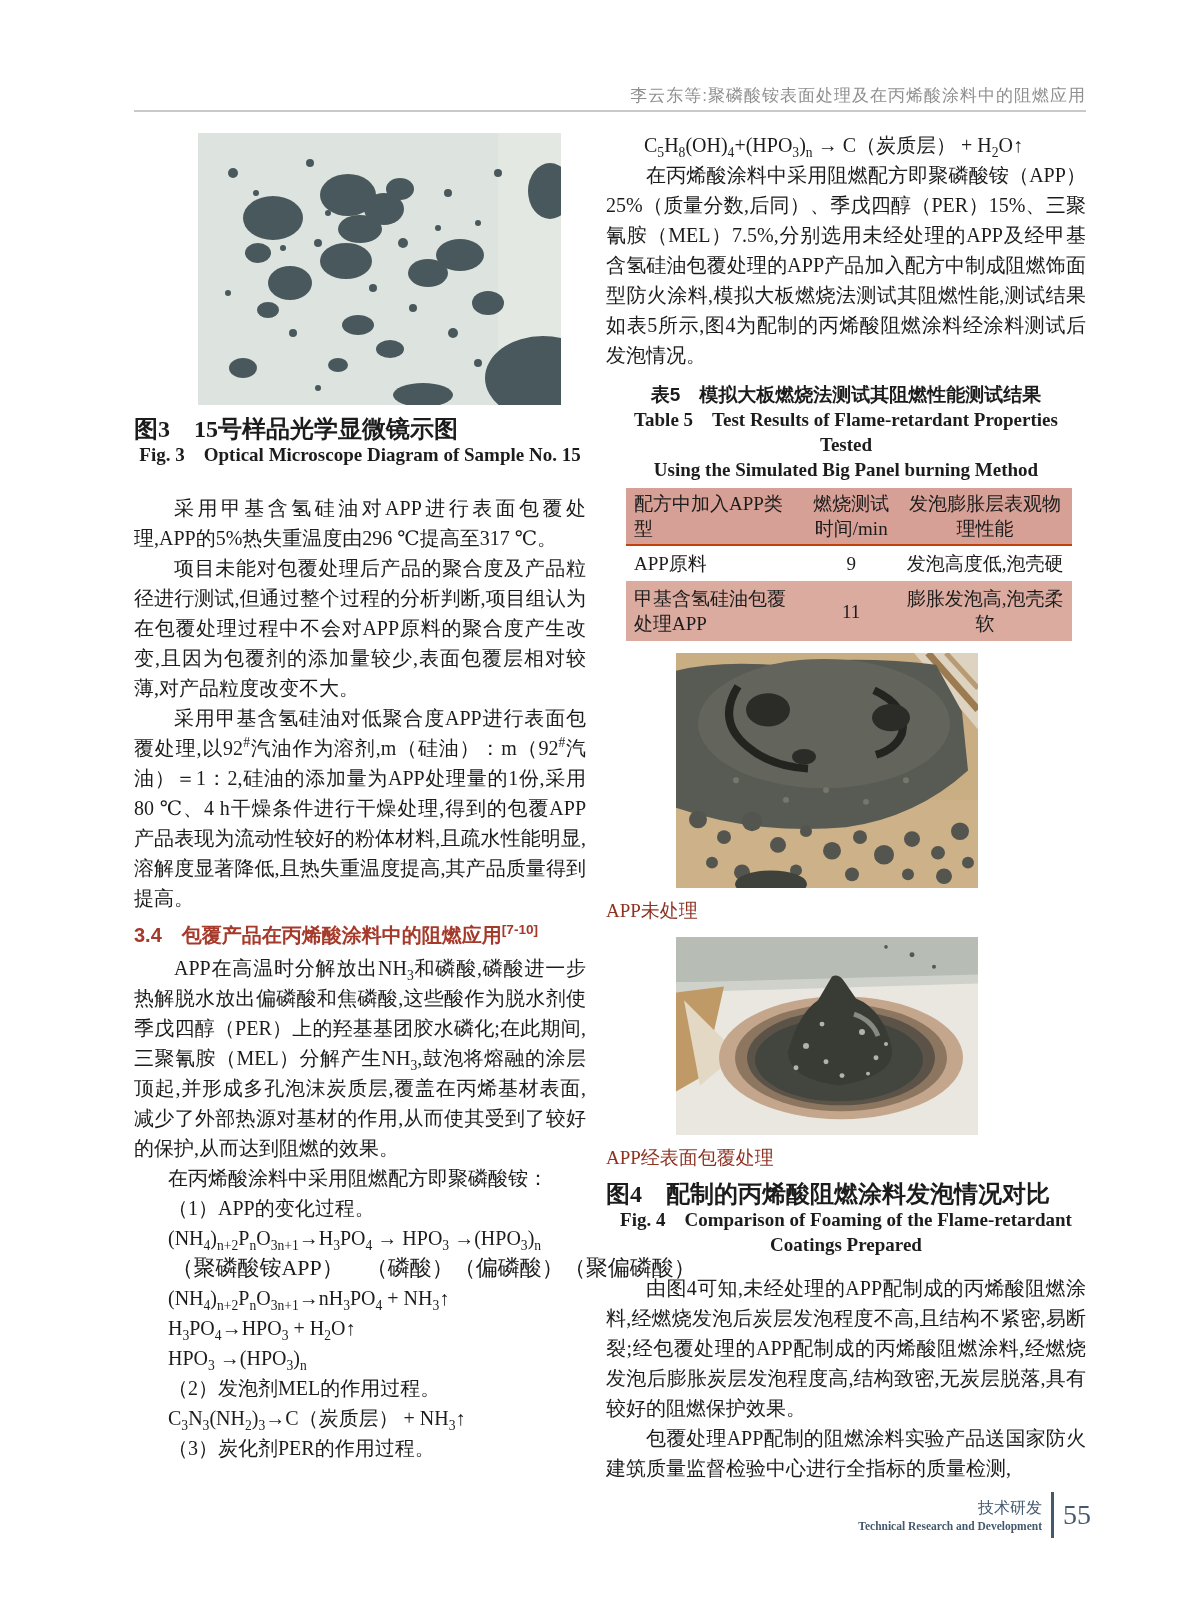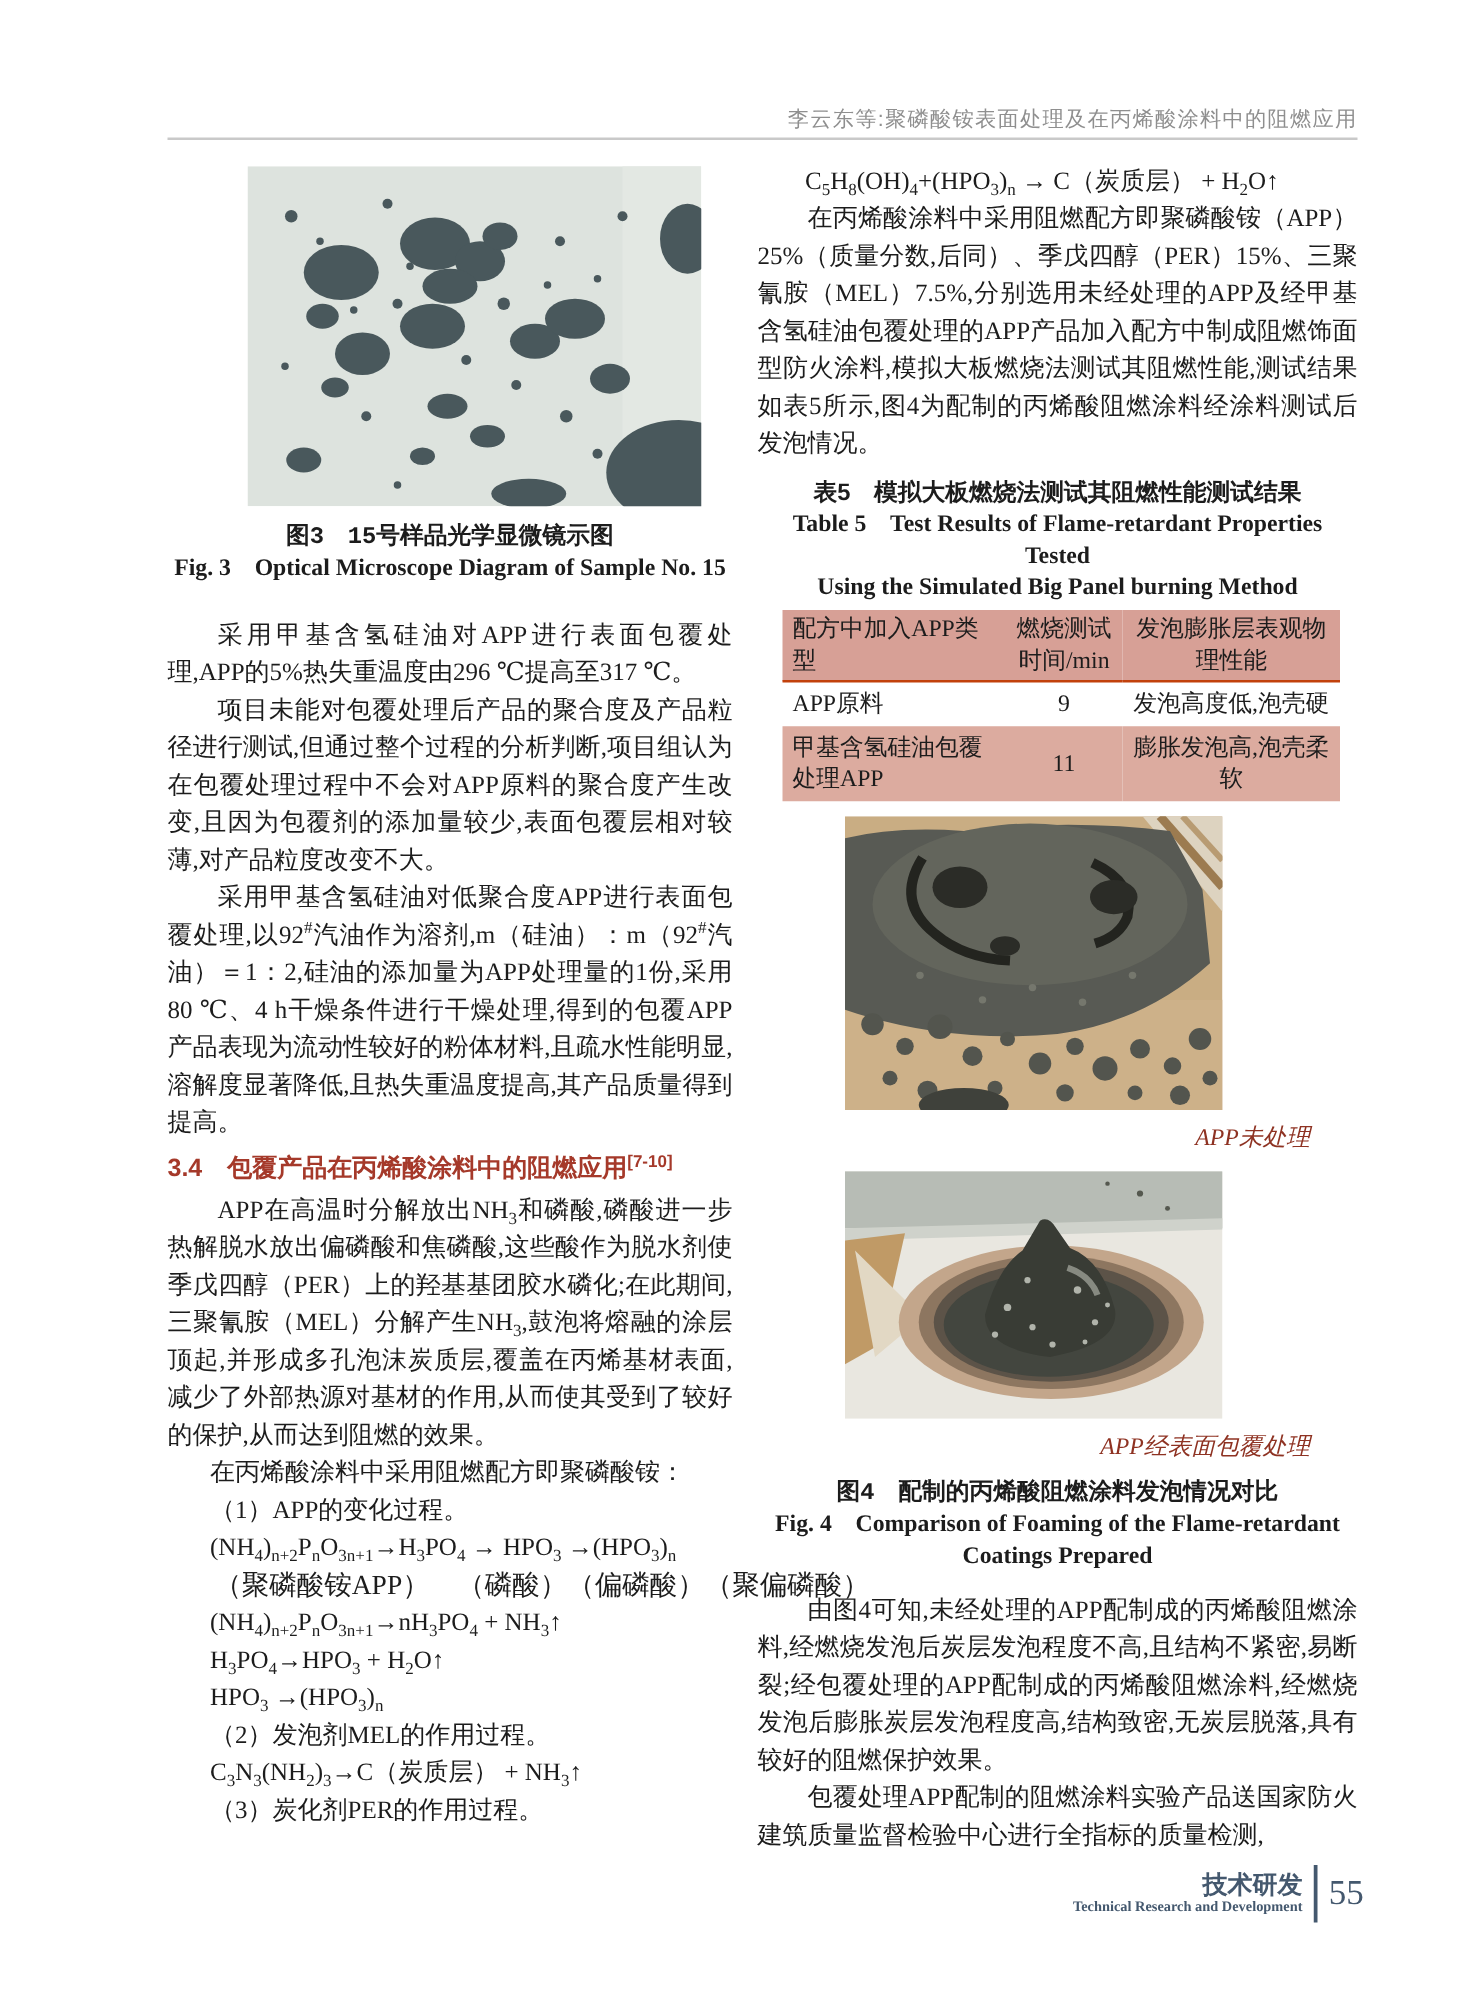--- a/index.html
+++ b/index.html
@@ -12,22 +12,22 @@
   .head-rule{position:absolute;top:110px;left:118px;width:952px;height:2px;background:var(--rule,#c9c9c9);}
   
   .col-left{position:absolute;left:118px;top:133px;width:452px;}
   .col-right{position:absolute;left:590px;top:130px;width:480px;}
   .body-par{margin:0;font-size:20px;line-height:30px;text-align:justify;text-justify:inter-ideograph;}
   .indent{text-indent:2em;}
   .mt26{margin-top:26px;} .mt16{margin-top:16px;} .mt8{margin-top:8px;}
   
   .micro-wrap{width:363px;height:272px;margin-left:64px;}
   .micro-wrap svg{display:block;width:100%;height:100%;}
-  .fig-cap-zh{margin:12px 0 0 0;font-size:19px;font-weight:bold;text-align:center;line-height:25px;
-        font-family:Liberation Mono, monospace;}
+  .fig-cap-zh{margin:12px 0 0 0;font-size:24px;font-weight:bold;line-height:25px;
+        font-family:Liberation Serif, serif;}
   .fig-cap-en{margin:0;font-size:19px;font-weight:bold;text-align:center;line-height:25px;}
   
   .section-heading{margin:8px 0 4px 0;font-size:20px;font-weight:bold;line-height:28px;
         color:var(--section-heading,#a5392a);font-family:"Liberation Sans","DejaVu Sans",sans-serif;}
   
   .chem-line{margin:0;font-size:20px;line-height:30px;text-indent:1.7em;white-space:nowrap;}
   .chem-names{font-size:22px;}
   
   .equation-top{margin:0;font-size:20px;line-height:30px;text-indent:1.9em;white-space:nowrap;}
   
@@ -41,26 +41,26 @@
   table.t5 th.c2,table.t5 th.c3{text-align:center;}
   table.t5 td{line-height:25px;padding:5px 4px;}
   table.t5 td.c1{text-align:left;padding-left:8px;}
   table.t5 td.c2,table.t5 td.c3{text-align:center;}
   table.t5 tr.alt td{background:var(--table-row-alt-bg,#dcab9f);}
   
   .photo{width:302px;margin-left:70px;}
   .photo svg{display:block;width:100%;height:100%;}
   .photo1{height:235px;margin-top:12px;}
   .photo2{height:198px;margin-top:14px;}
-  .photo-cap{margin:10px 0 0 0;width:442px;text-align:right;font-size:19px;line-height:25px;
-        font-style:italic;color:var(--photo-caption,#8e3222);}
+  .photo-cap{margin:10px 0 0 0;width:442px;text-align:left;font-size:19px;line-height:25px;
+        color:var(--photo-caption,#8e3222);}
   
   .footer{position:absolute;top:1492px;right:112px;display:flex;align-items:center;}
   .footer-text{text-align:right;margin-right:9px;}
-  .footer-zh{font-family:"Liberation Sans","DejaVu Sans",sans-serif;font-weight:bold;font-size:20px;
+  .footer-zh{font-family:"Liberation Sans","DejaVu Sans",sans-serif;font-weight:normal;font-size:16px;
         line-height:22px;color:var(--footer-accent,#44586e);}
   .footer-en{font-size:11.5px;font-weight:bold;line-height:14px;color:var(--footer-accent,#44586e);}
   .footer-bar{width:3px;height:46px;background:var(--footer-accent,#44586e);margin-right:9px;}
   .footer-page{font-size:28px;color:var(--footer-accent,#44586e);}
 </style>
 </head>
 <body>
 
 <div class="page">
 

